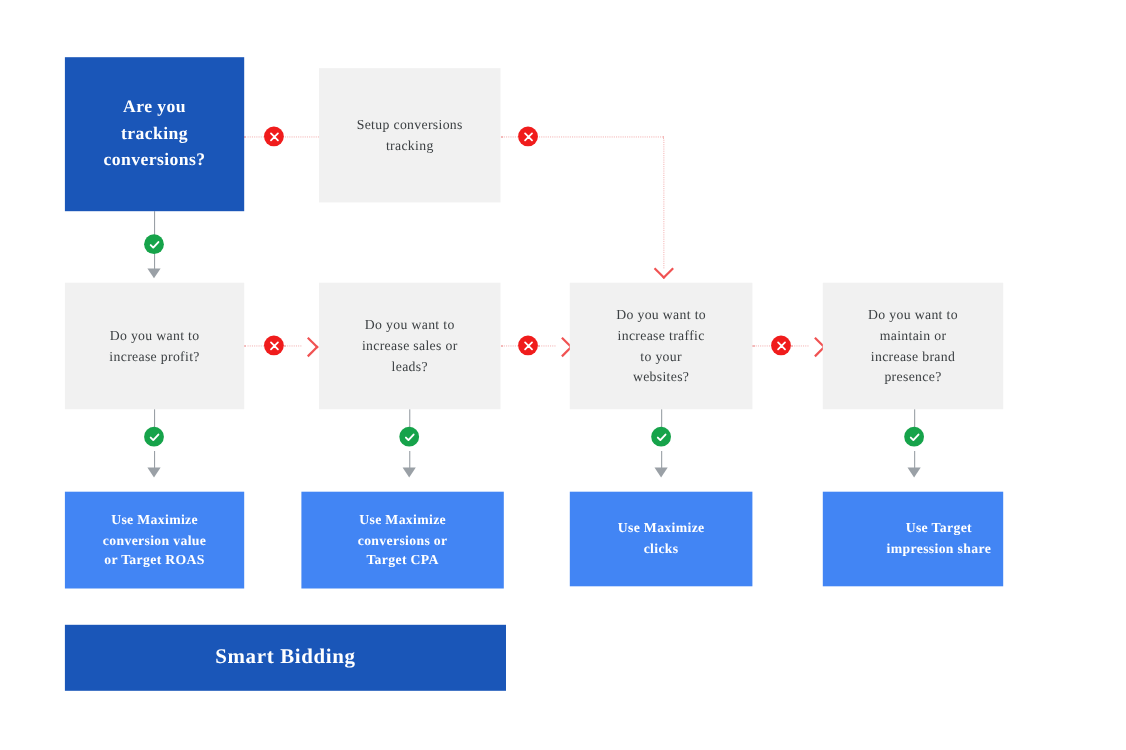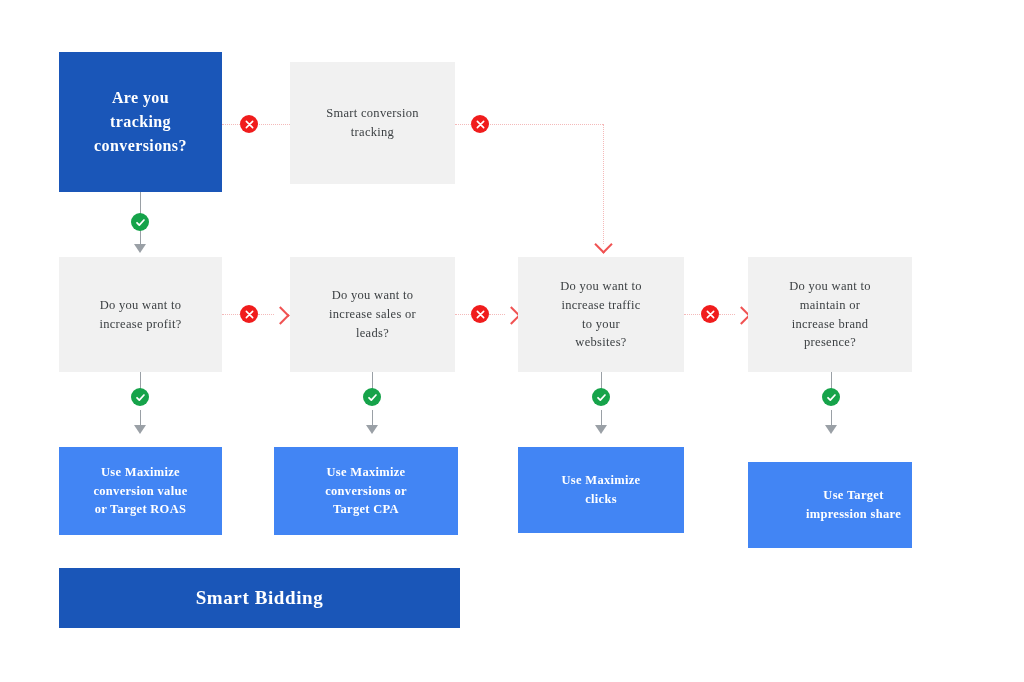--- a/index.html
+++ b/index.html
@@ -165,21 +165,21 @@
   <div class="vline" style="left:831px; top:410px; height:17px;"></div>
   <div class="varrow" style="left:825px; top:425px;"></div>
 
   <div class="node node-primary" style="left:59px; top:52px; width:163px; height:140px;">
     <span class="node-label">Are you
 tracking
 conversions?</span>
   </div>
 
   <div class="node node-neutral" style="left:290px; top:62px; width:165px; height:122px;">
-    <span class="node-label">Smart  conversion
+    <span class="node-label">Setup  conversions
 tracking</span>
   </div>
 
   <div class="node node-neutral" style="left:59px; top:257px; width:163px; height:115px;">
     <span class="node-label">Do you want to
 increase profit?</span>
   </div>
 
   <div class="node node-neutral" style="left:290px; top:257px; width:165px; height:115px;">
     <span class="node-label">Do you want to
@@ -211,21 +211,21 @@
     <span class="node-label">Use Maximize
 conversions or
 Target CPA</span>
   </div>
 
   <div class="node node-accent" style="left:518px; top:447px; width:166px; height:86px;">
     <span class="node-label">Use Maximize
 clicks</span>
   </div>
 
-  <div class="node node-accent" style="left:748px; top:462px; width:164px; height:86px;padding-left:47px;">
+  <div class="node node-accent" style="left:748px; top:447px; width:164px; height:86px;padding-left:47px;">
     <span class="node-label">Use Target
 impression share</span>
   </div>
 
   <div class="node node-banner" style="left:59px; top:568px; width:401px; height:60px;">
     <span class="node-label">Smart Bidding</span>
   </div>
 
 
   <div class="badge badge-no" style="left:240px; top:115px;">

